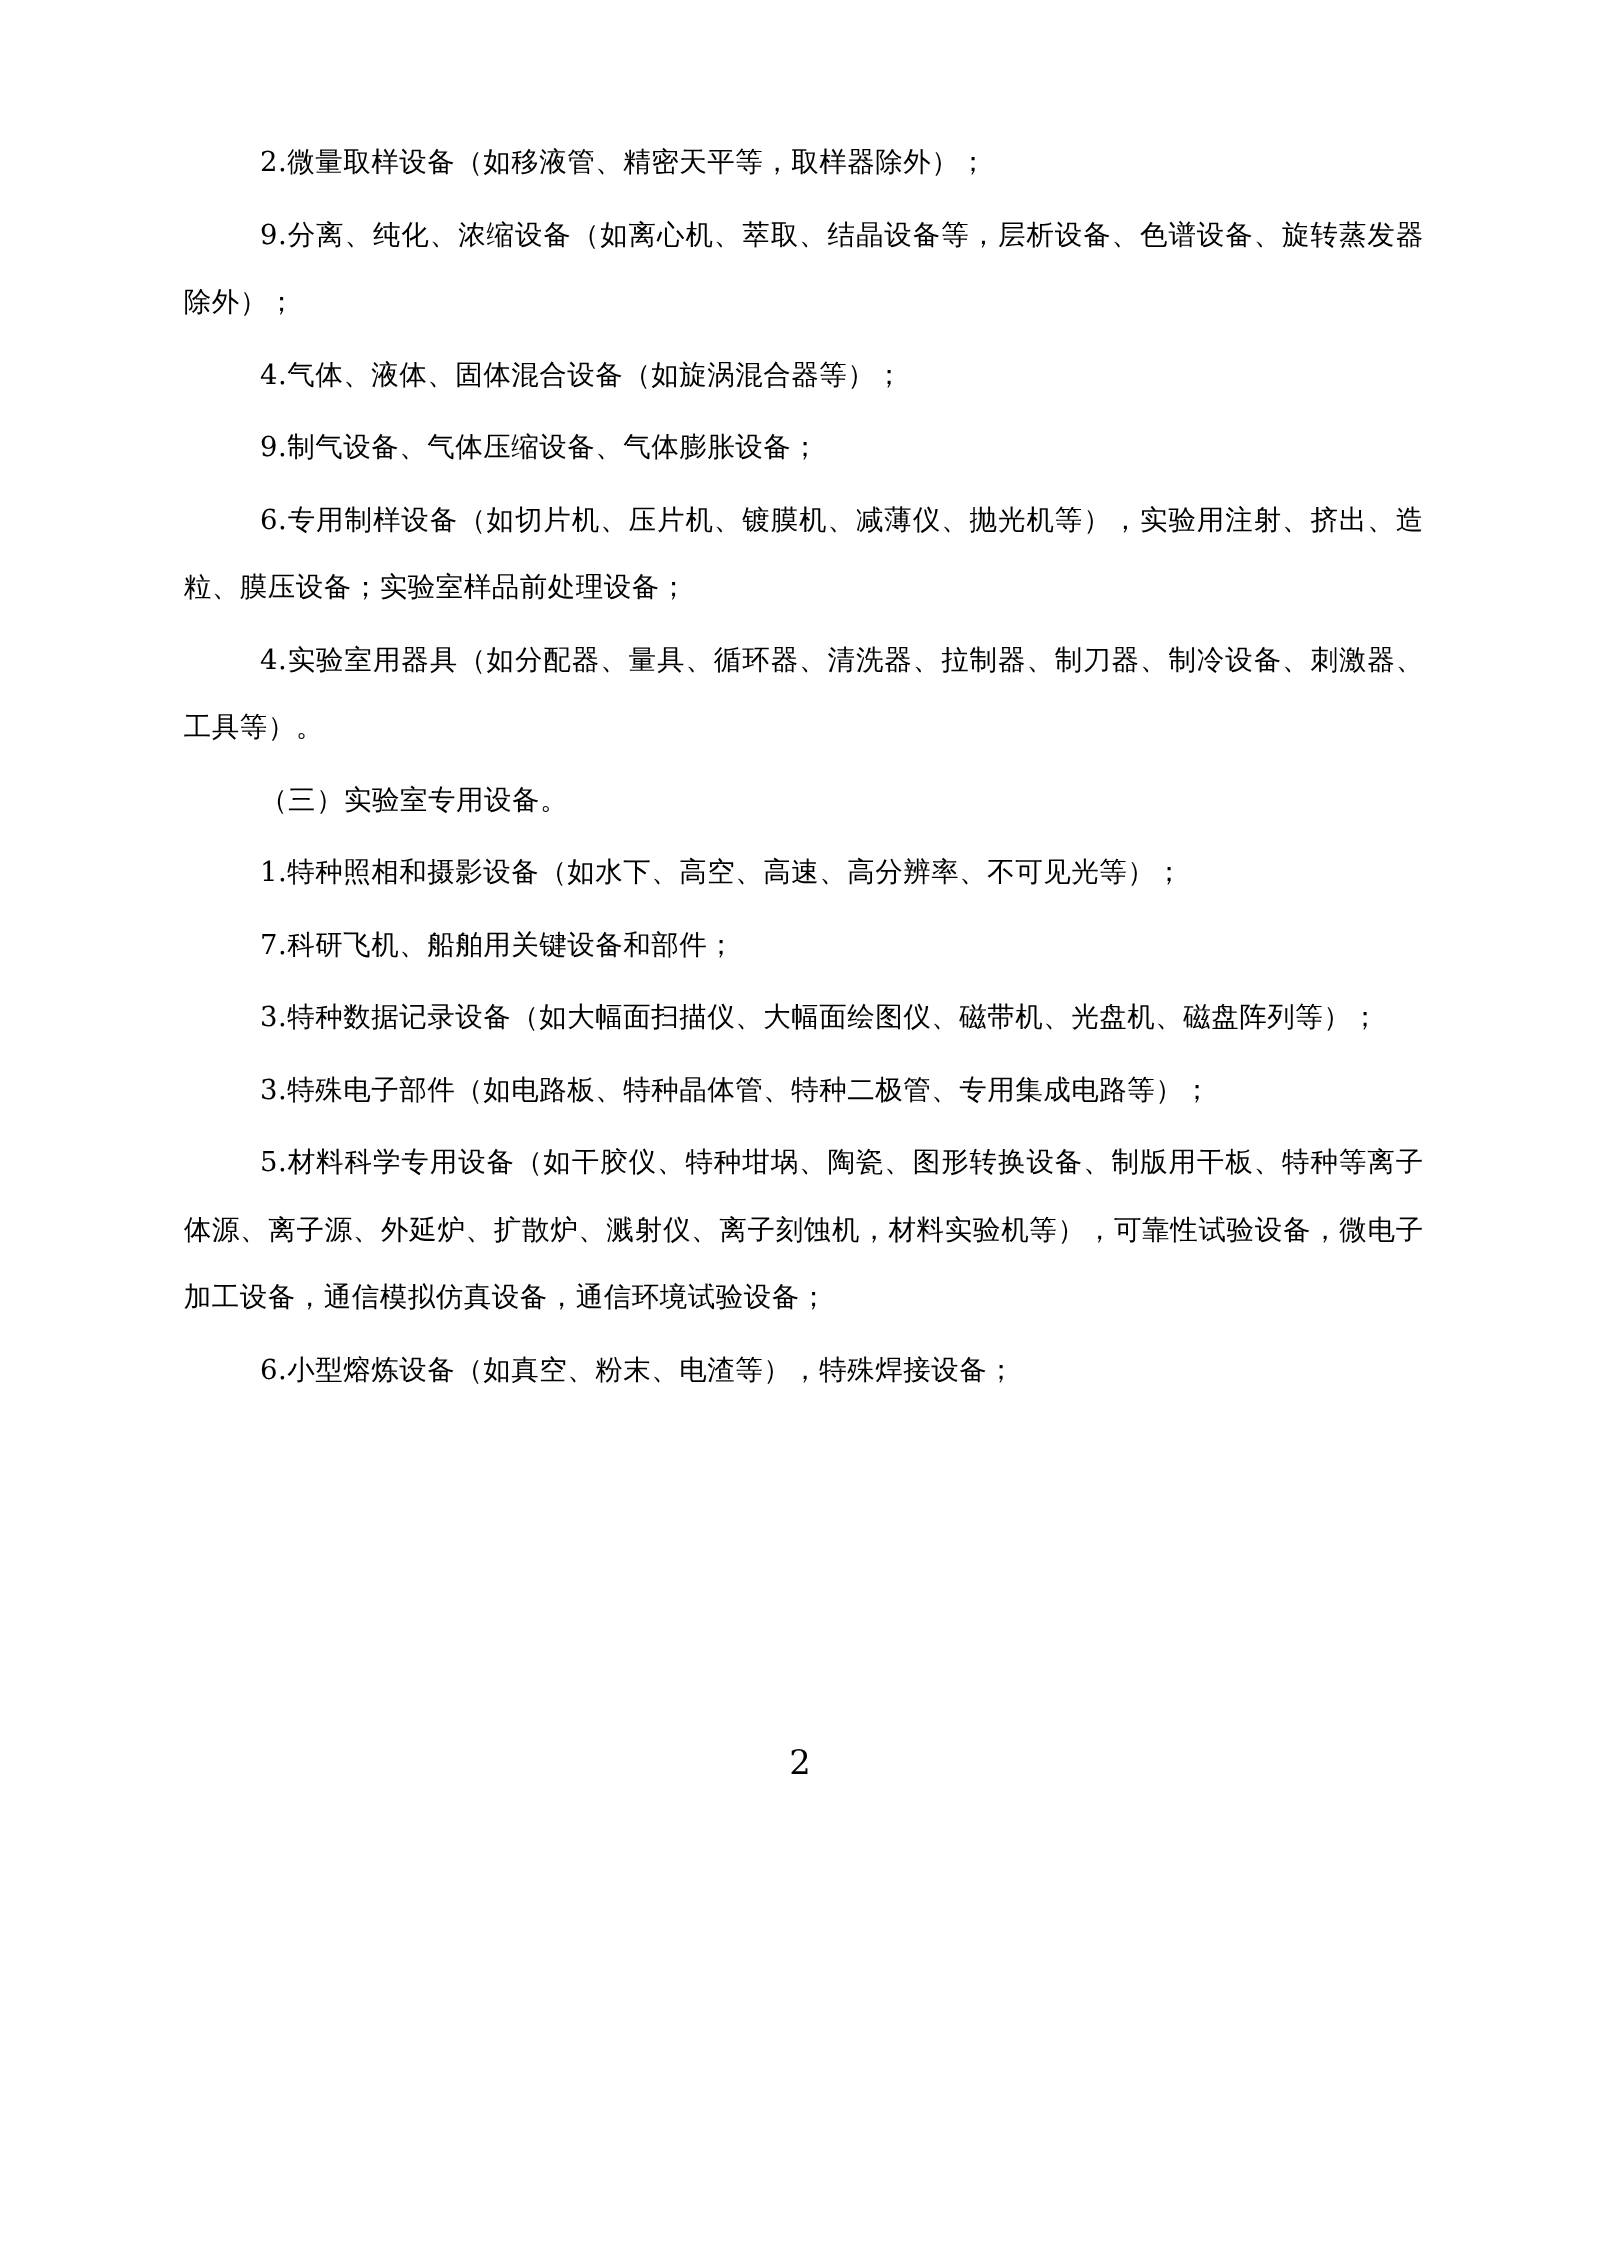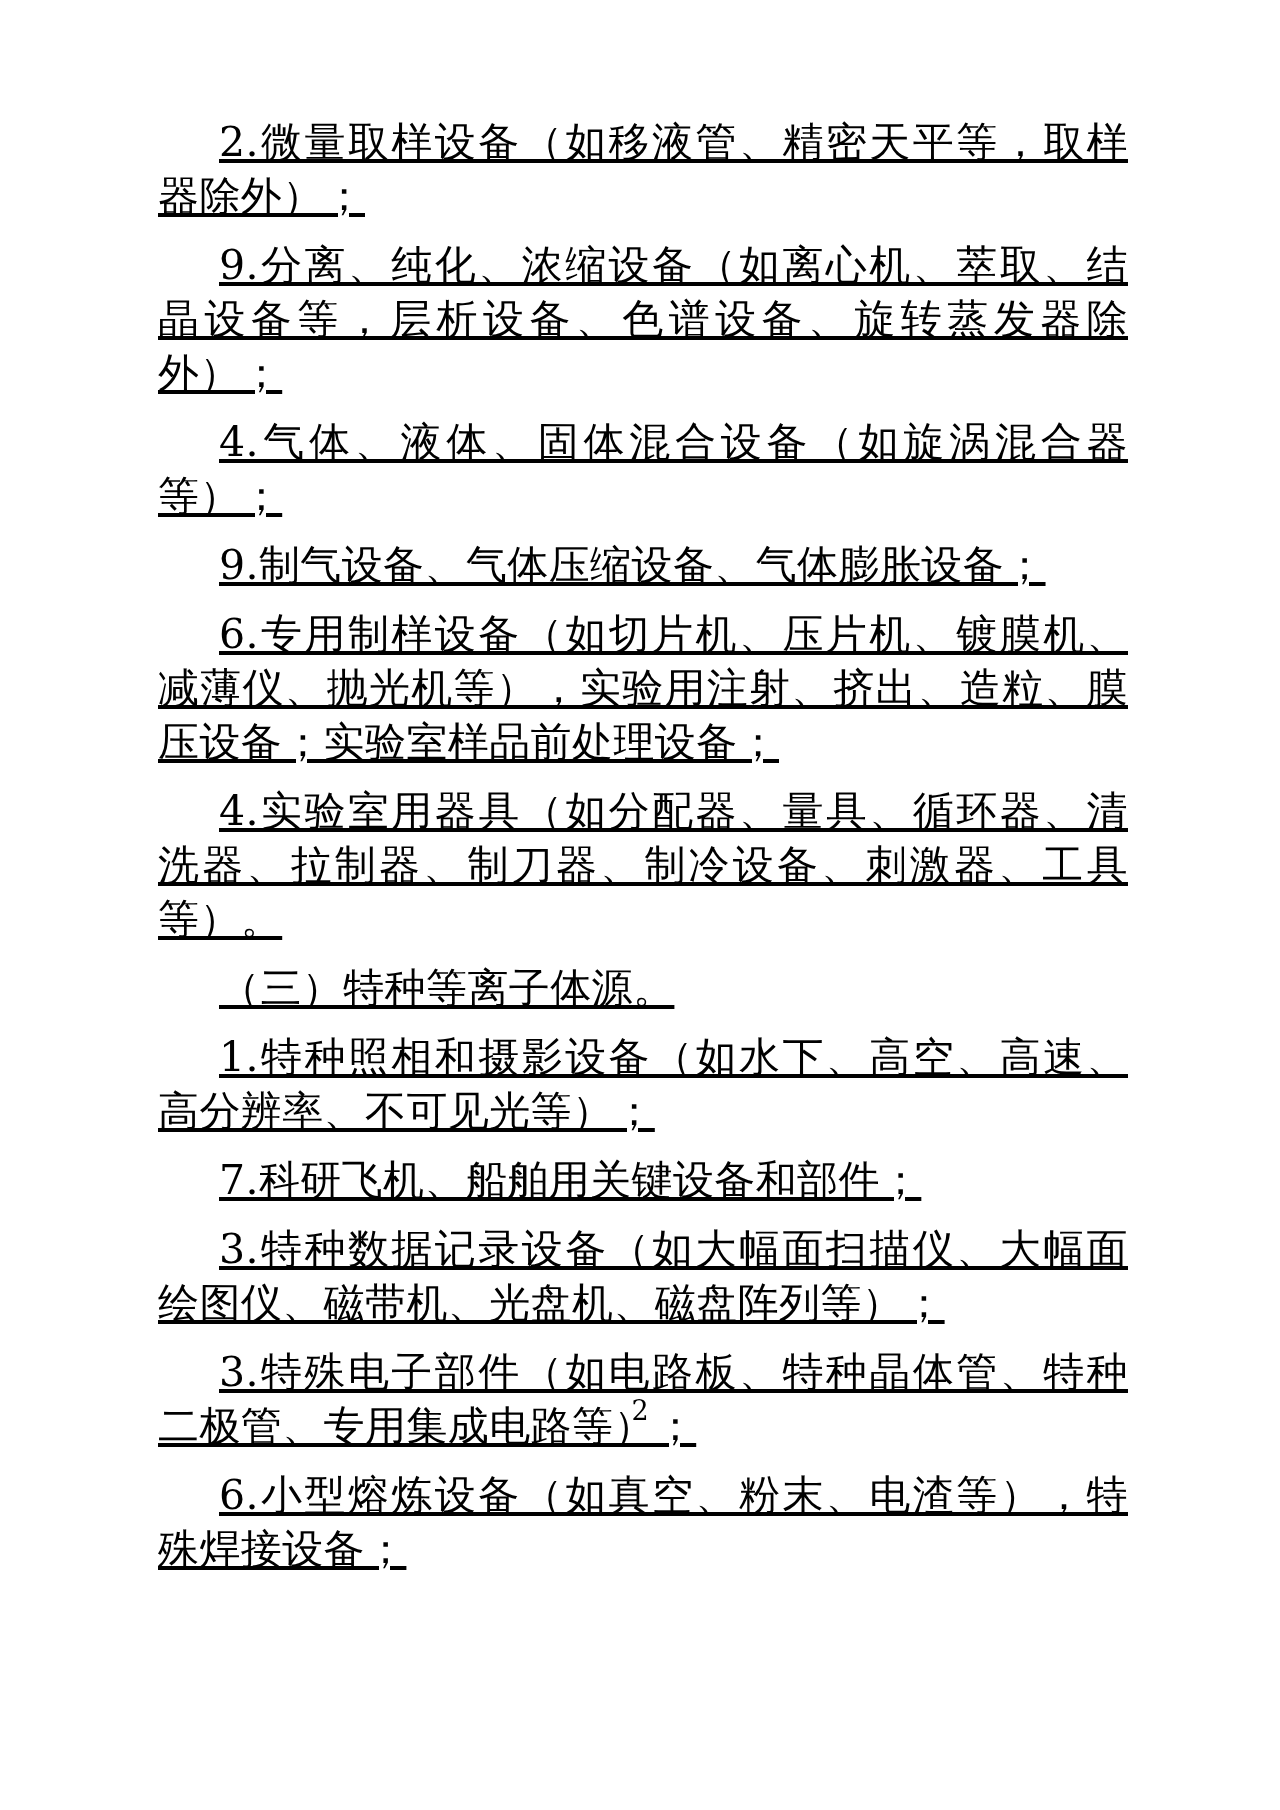--- a/index.html
+++ b/index.html
@@ -18,28 +18,27 @@
     color: #000000;
     overflow: hidden;
   }
   .content {
     position: absolute;
     left: 143px;
     top: 100px;
     width: 1000px;
   }
   .para {
-    font-size: 41px;
+    font-size: 22px;
     line-height: 54px;
     text-align: justify;
     text-justify: inter-ideograph;
     letter-spacing: 0.4px;
-    margin: 15px;
+    margin: 4px;
     text-indent: 61px;
-    text-decoration: underline;
   }
   .page-number {
     position: absolute;
     left: 0;
     right: 0;
     top: 1395px;
     text-align: center;
     font-size: 27px;
     font-family: "DejaVu Serif", "Liberation Serif", serif;
   }
@@ -48,21 +47,22 @@
 <body>
 
 <div class="page">
   <div class="content">
     <p class="para">2.微量取样设备（如移液管、精密天平等，取样器除外）；</p>
     <p class="para">9.分离、纯化、浓缩设备（如离心机、萃取、结晶设备等，层析设备、色谱设备、旋转蒸发器除外）；</p>
     <p class="para">4.气体、液体、固体混合设备（如旋涡混合器等）；</p>
     <p class="para">9.制气设备、气体压缩设备、气体膨胀设备；</p>
     <p class="para">6.专用制样设备（如切片机、压片机、镀膜机、减薄仪、抛光机等），实验用注射、挤出、造粒、膜压设备；实验室样品前处理设备；</p>
     <p class="para">4.实验室用器具（如分配器、量具、循环器、清洗器、拉制器、制刀器、制冷设备、刺激器、工具等）。</p>
-    <p class="para">（三）特种等离子体源。</p>
+    <p class="para">（三）实验室专用设备。</p>
     <p class="para">1.特种照相和摄影设备（如水下、高空、高速、高分辨率、不可见光等）；</p>
     <p class="para">7.科研飞机、船舶用关键设备和部件；</p>
     <p class="para">3.特种数据记录设备（如大幅面扫描仪、大幅面绘图仪、磁带机、光盘机、磁盘阵列等）；</p>
     <p class="para">3.特殊电子部件（如电路板、特种晶体管、特种二极管、专用集成电路等）；</p>
+    <p class="para">5.材料科学专用设备（如干胶仪、特种坩埚、陶瓷、图形转换设备、制版用干板、特种等离子体源、离子源、外延炉、扩散炉、溅射仪、离子刻蚀机，材料实验机等），可靠性试验设备，微电子加工设备，通信模拟仿真设备，通信环境试验设备；</p>
     <p class="para">6.小型熔炼设备（如真空、粉末、电渣等），特殊焊接设备；</p>
   </div>
   <div class="page-number">2</div>
 </div>
 
 </body></html>

